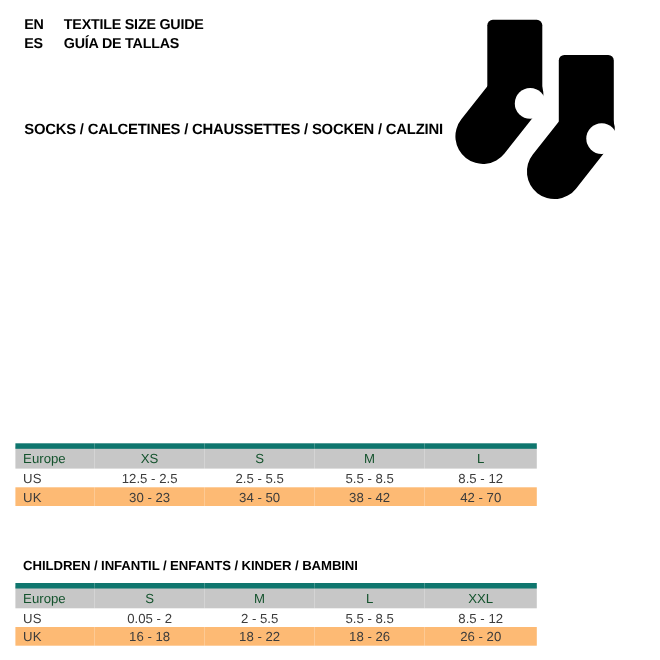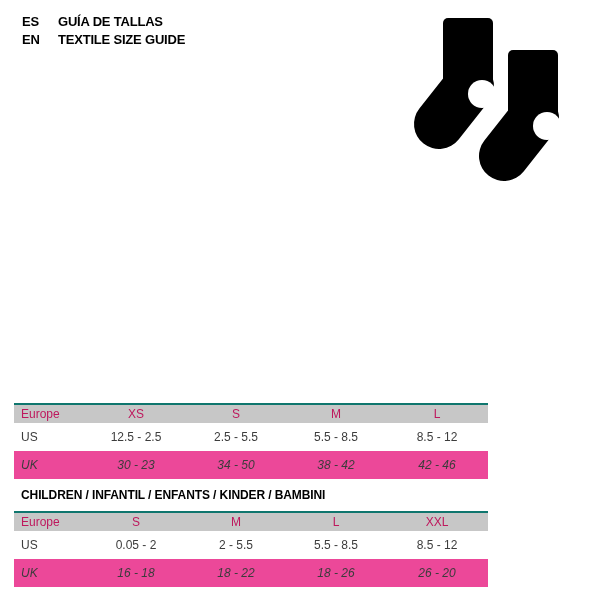--- a/index.html
+++ b/index.html
@@ -55,74 +55,74 @@
     top: 8px;
   }
 
   
   .table-block {
     position: absolute;
     left: 14px;
     width: 474px;
   }
   .table-block.adults { top: 403px; }
-  .table-block.children { top: 488px; }
+  .table-block.children { top: 507px; }
 
   .table-title {
     font-size: 12px;
     font-weight: bold;
     color: #000000;
     letter-spacing: -0.1px;
     margin: 0 0 9px 7px;
     white-space: nowrap;
   }
   table.size-table {
     width: 474px;
     border-collapse: collapse;
     table-layout: fixed;
     font-size: 12px;
     color: #3c3c3c;
   }
   table.size-table thead th {
     background: #c7c7c7;
-    border-top: 2px solid #0f766e;
+    border-top: 5px solid #0f766e;
     height: 18px;
     font-weight: normal;
-    color: #be185d;
+    color: #14532d;
     text-align: center;
     padding: 0;
   }
   table.size-table td {
-    height: 28px;
+    height: 17px;
     text-align: center;
     padding: 0;
   }
   table.size-table .col-label {
     text-align: left;
     padding-left: 7px;
   }
   table.size-table tbody tr.row-alt {
-    background: #ec4899;
-    font-style: italic;
+    background: #fdba74;
   }
 </style>
 </head>
 <body>
 
 <div class="canvas">
 
   <div class="lang-block">
     <div class="lang-row">
+      <span class="lang-code">EN</span><span class="lang-label">TEXTILE SIZE GUIDE</span>
+    </div>
+    <div class="lang-row">
       <span class="lang-code">ES</span><span class="lang-label">GUÍA DE TALLAS</span>
     </div>
-    <div class="lang-row">
-      <span class="lang-code">EN</span><span class="lang-label">TEXTILE SIZE GUIDE</span>
-    </div>
   </div>
 
+  <div class="category-line">SOCKS / CALCETINES / CHAUSSETTES / SOCKEN / CALZINI</div>
 
   <svg class="socks-svg" width="175" height="185" viewBox="0 0 175 185" aria-hidden="true">
 
     <g transform="translate(9,10)">
       <rect x="34" y="0" width="50" height="80" rx="5" fill="#000000"></rect>
       <path d="M60,68 L30,106" stroke="#000000" stroke-width="50" stroke-linecap="round" fill="none"></path>
       <circle cx="73" cy="76" r="14" fill="#ffffff"></circle>
     </g>
 
     <g transform="translate(74,42)">
@@ -158,21 +158,21 @@
           <td>12.5 - 2.5</td>
           <td>2.5 - 5.5</td>
           <td>5.5 - 8.5</td>
           <td>8.5 - 12</td>
         </tr>
         <tr class="row-alt">
           <td class="col-label">UK</td>
           <td>30 - 23</td>
           <td>34 - 50</td>
           <td>38 - 42</td>
-          <td>42 - 46</td>
+          <td>42 - 70</td>
         </tr>
       </tbody>
     </table>
   </section>
 
   <section class="table-block children">
     <div class="table-title">CHILDREN / INFANTIL / ENFANTS / KINDER / BAMBINI</div>
     <table class="size-table">
       <colgroup>
         <col style="width:72px">

